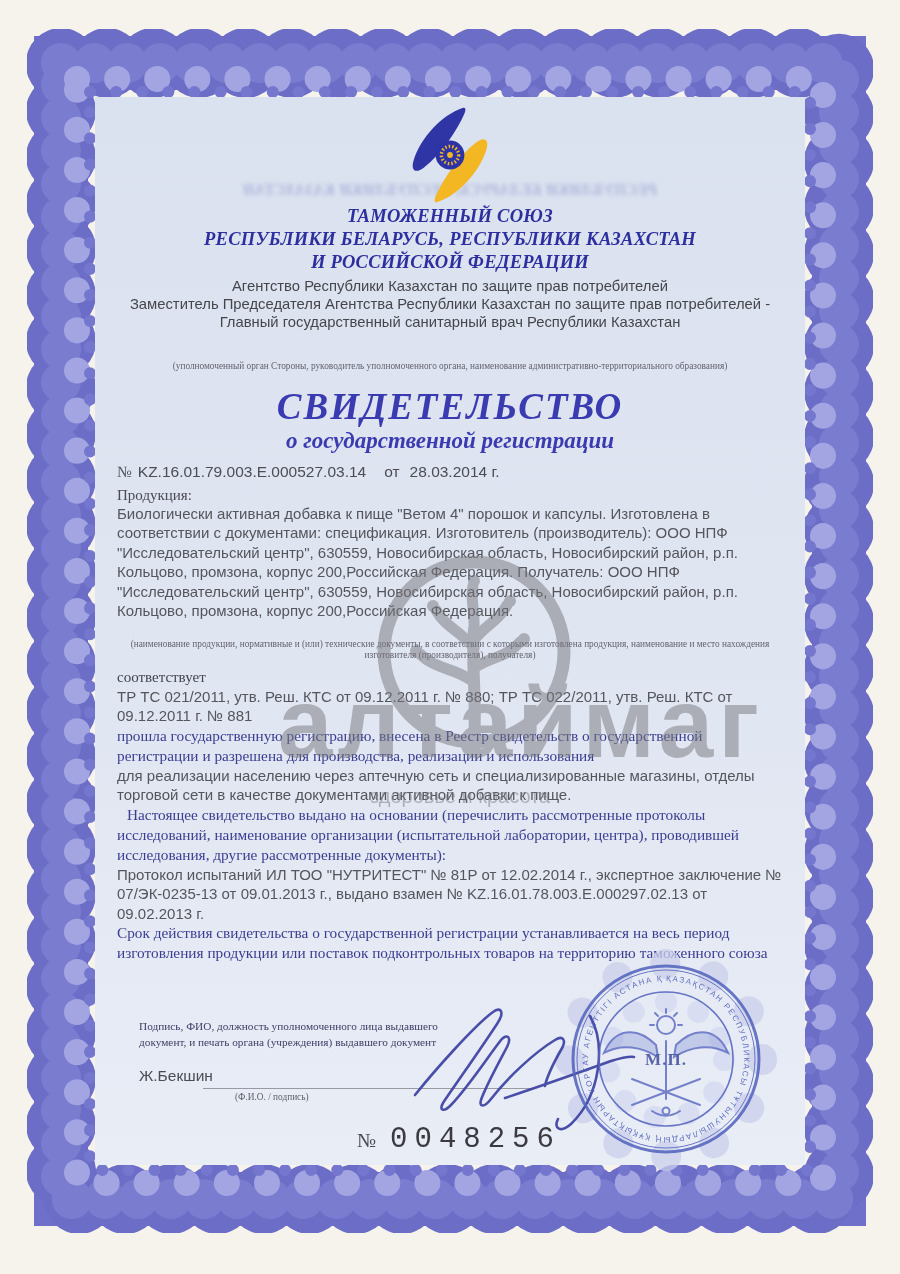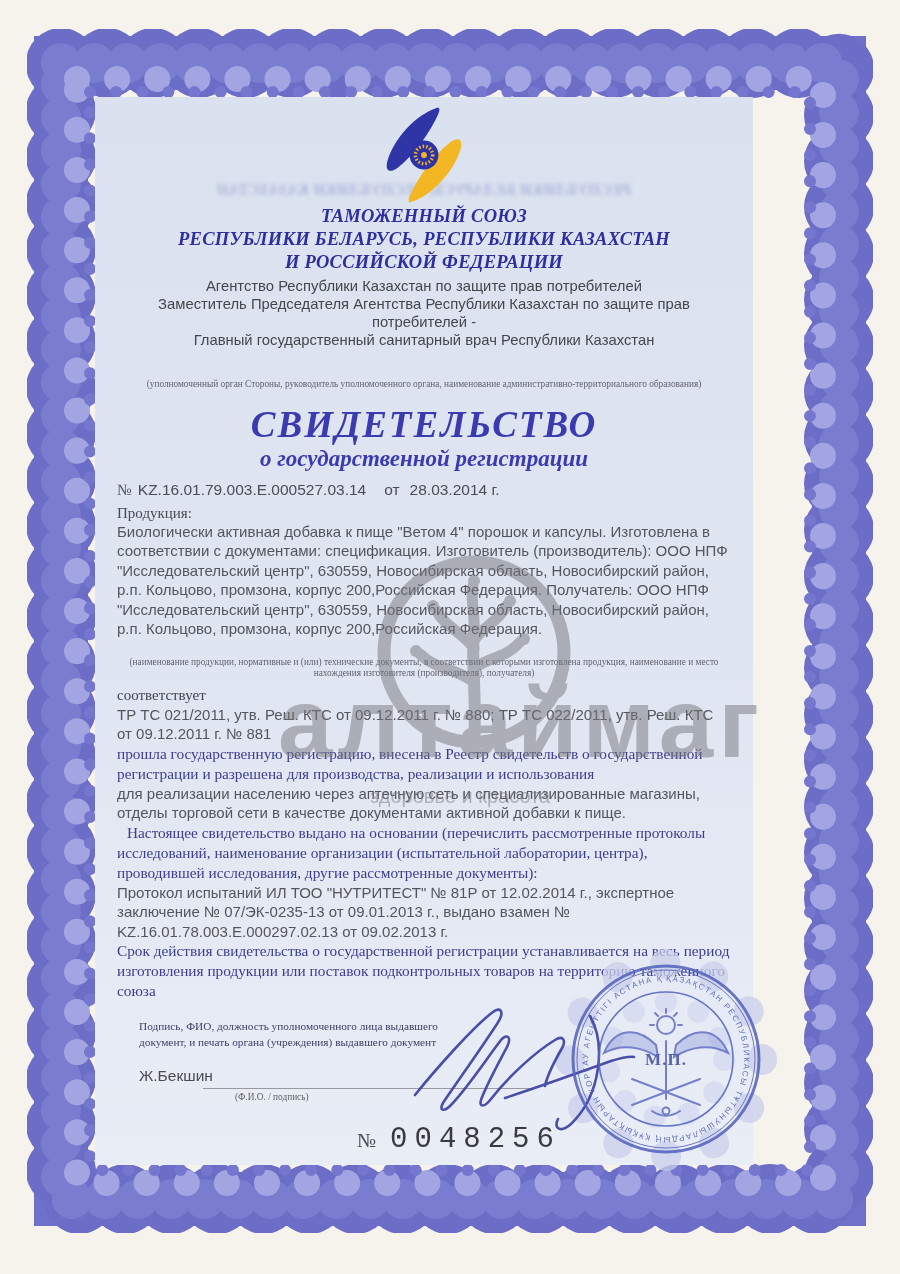--- a/index.html
+++ b/index.html
@@ -1,20 +1,20 @@
 <!DOCTYPE html>
 <html><head>
 <meta charset="utf-8">
 <style>
   html,body{margin:0;padding:0;background:#e9e6df;}
   .page{position:relative;width:900px;height:1274px;background:#f6f3ec;overflow:hidden;
         font-family:"Liberation Serif",serif;color:#3a3c50;}
   .frame{position:absolute;left:27px;top:29px;width:846px;height:1204px;}
   .frame svg{display:block}
-  .paper{position:absolute;left:95px;top:97px;width:658px;height:1068px;
+  .paper{position:absolute;left:95px;top:97px;width:710px;height:1068px;
          background:linear-gradient(180deg,#dbe2ef 0%,#dfe5f1 50%,#e9edf6 100%);}
   .content{position:absolute;inset:0;padding:6px 22px 0 22px;box-sizing:border-box;z-index:2;}
   .content p{margin:0;}
   .logo{display:block;margin:4px auto 0 auto;}
   .union-title{margin-top:2px;text-align:center;font-weight:bold;font-style:italic;
                color:#2d2f9f;font-size:18.5px;line-height:23px;letter-spacing:.3px;}
   .agency{margin-top:3px;text-align:center;font-family:"Liberation Sans",sans-serif;
           color:#45464b;font-size:14.8px;line-height:18px;}
   .caption{margin-top:30px;text-align:center;font-size:9.3px;line-height:11.5px;color:#63626e;}
   .cert-title{margin:14px 0 0 0;text-align:center;font-weight:bold;font-style:italic;

